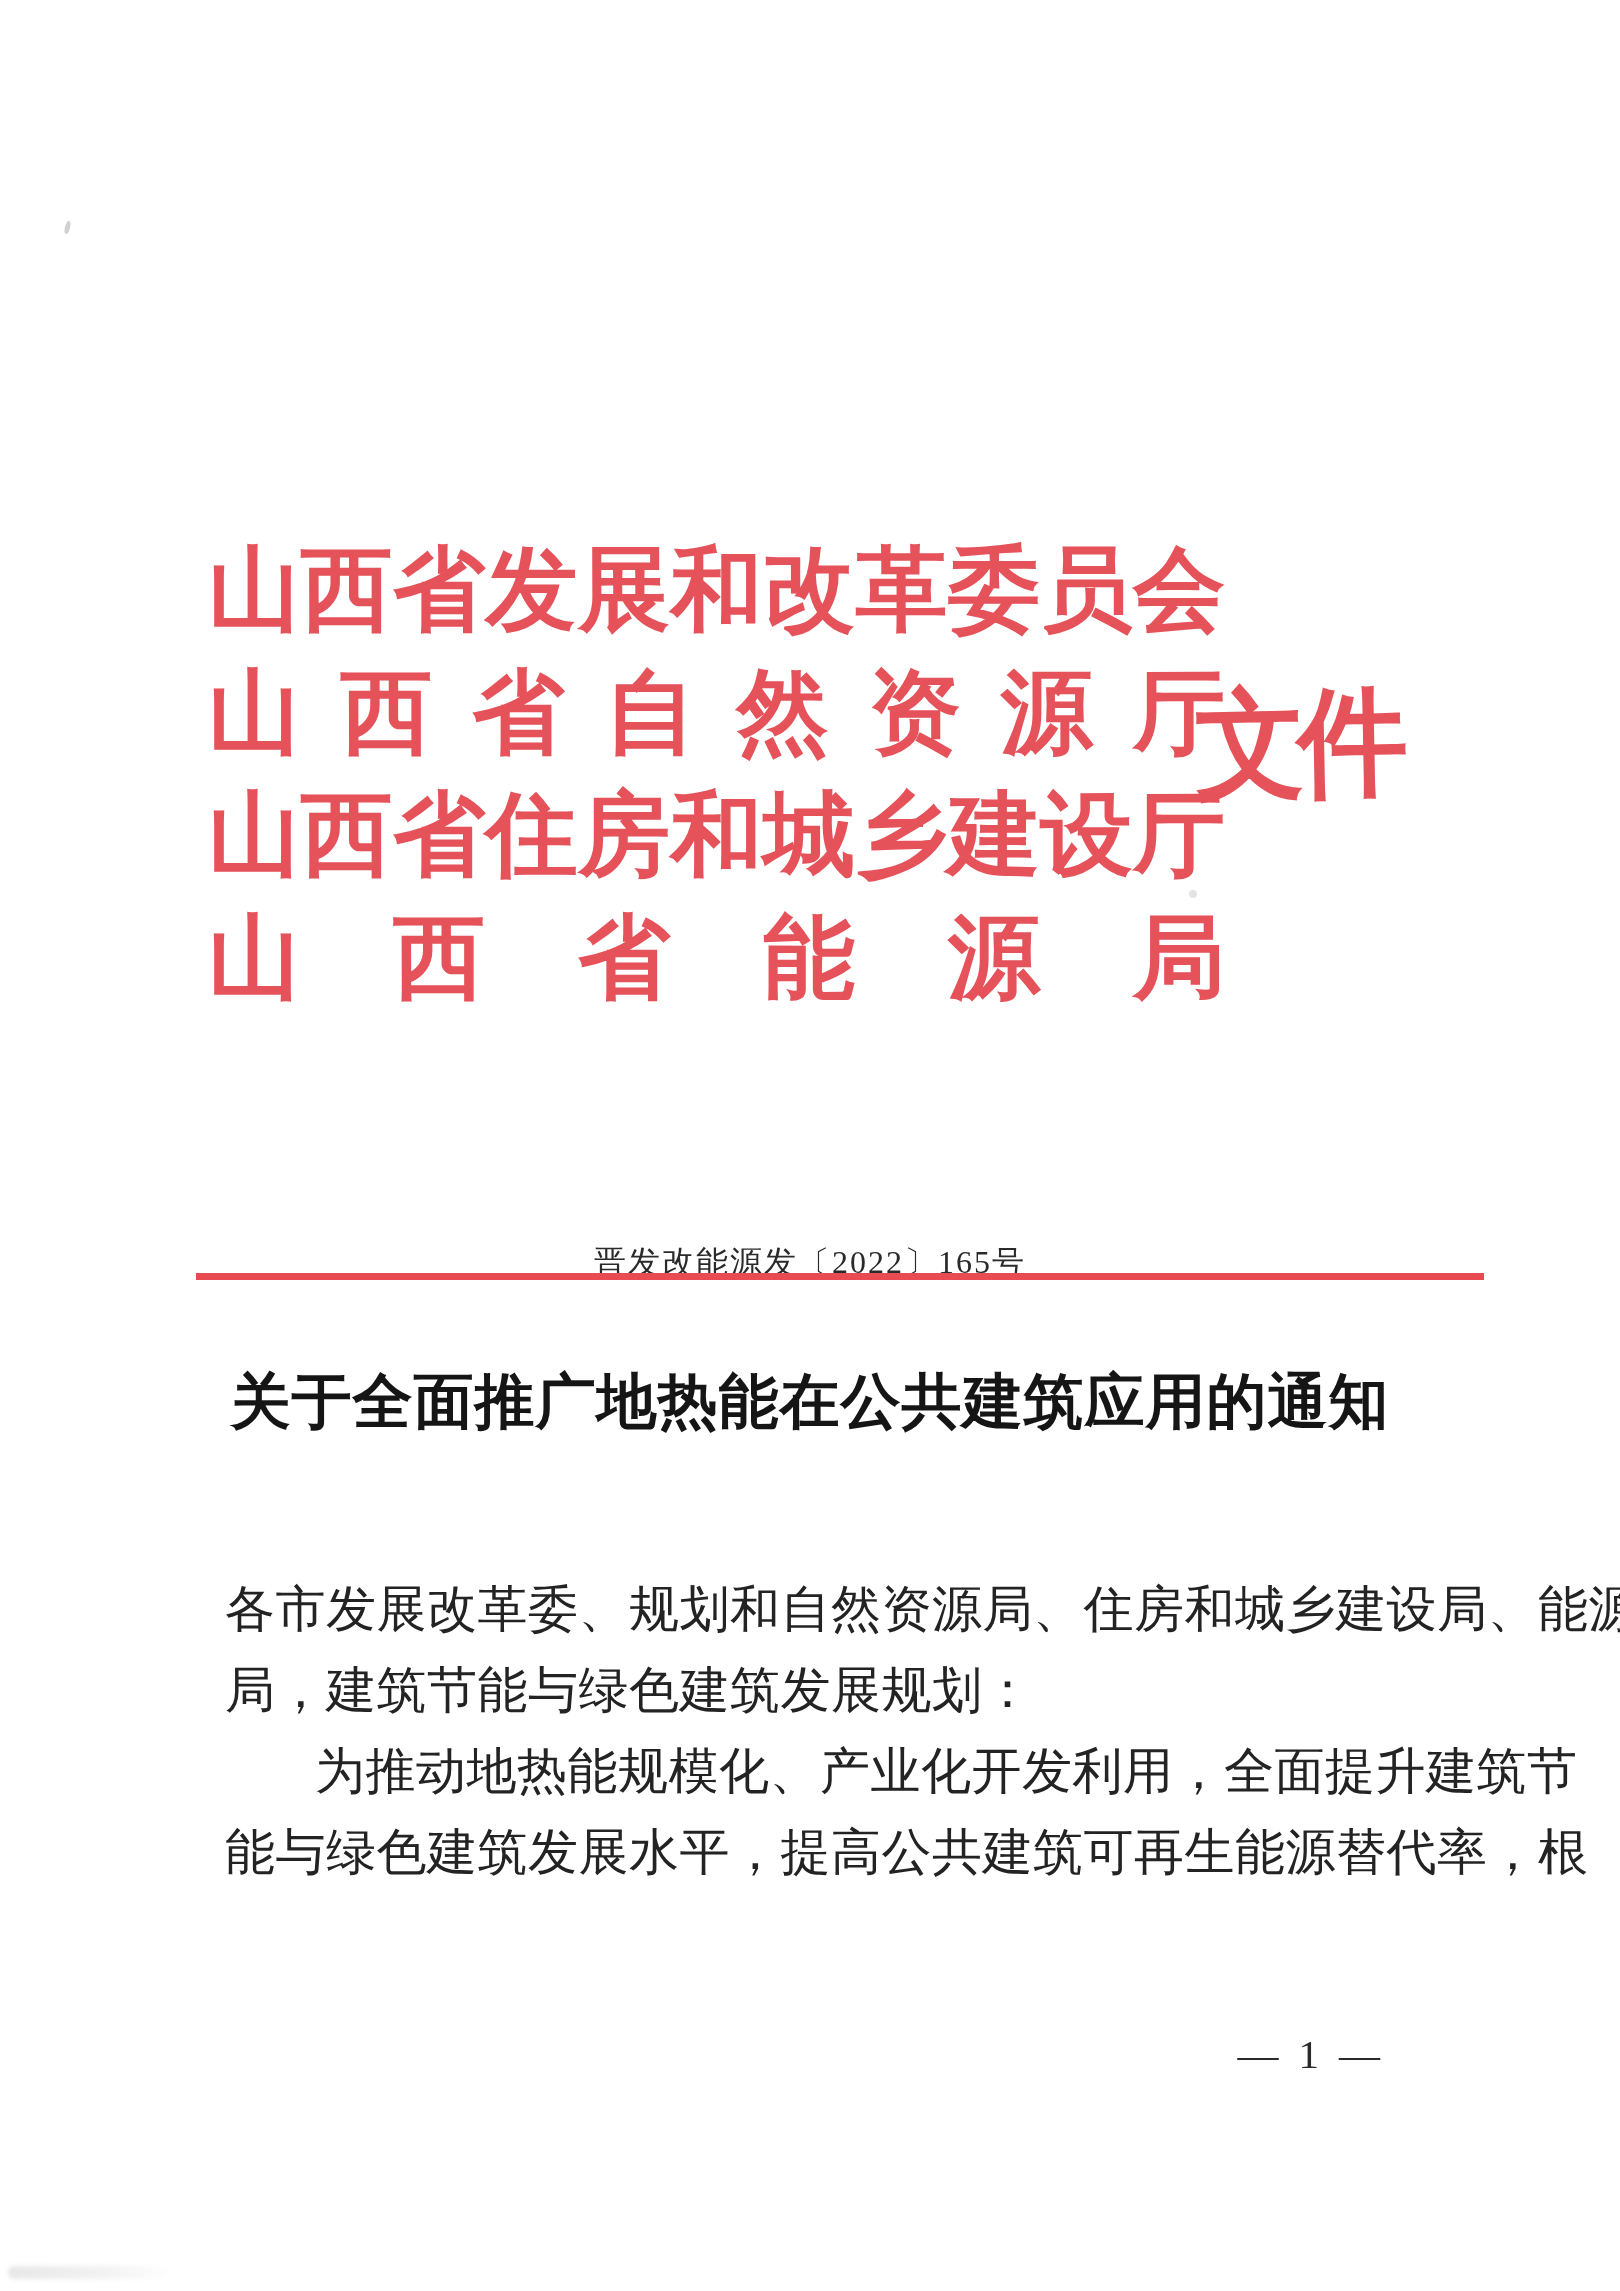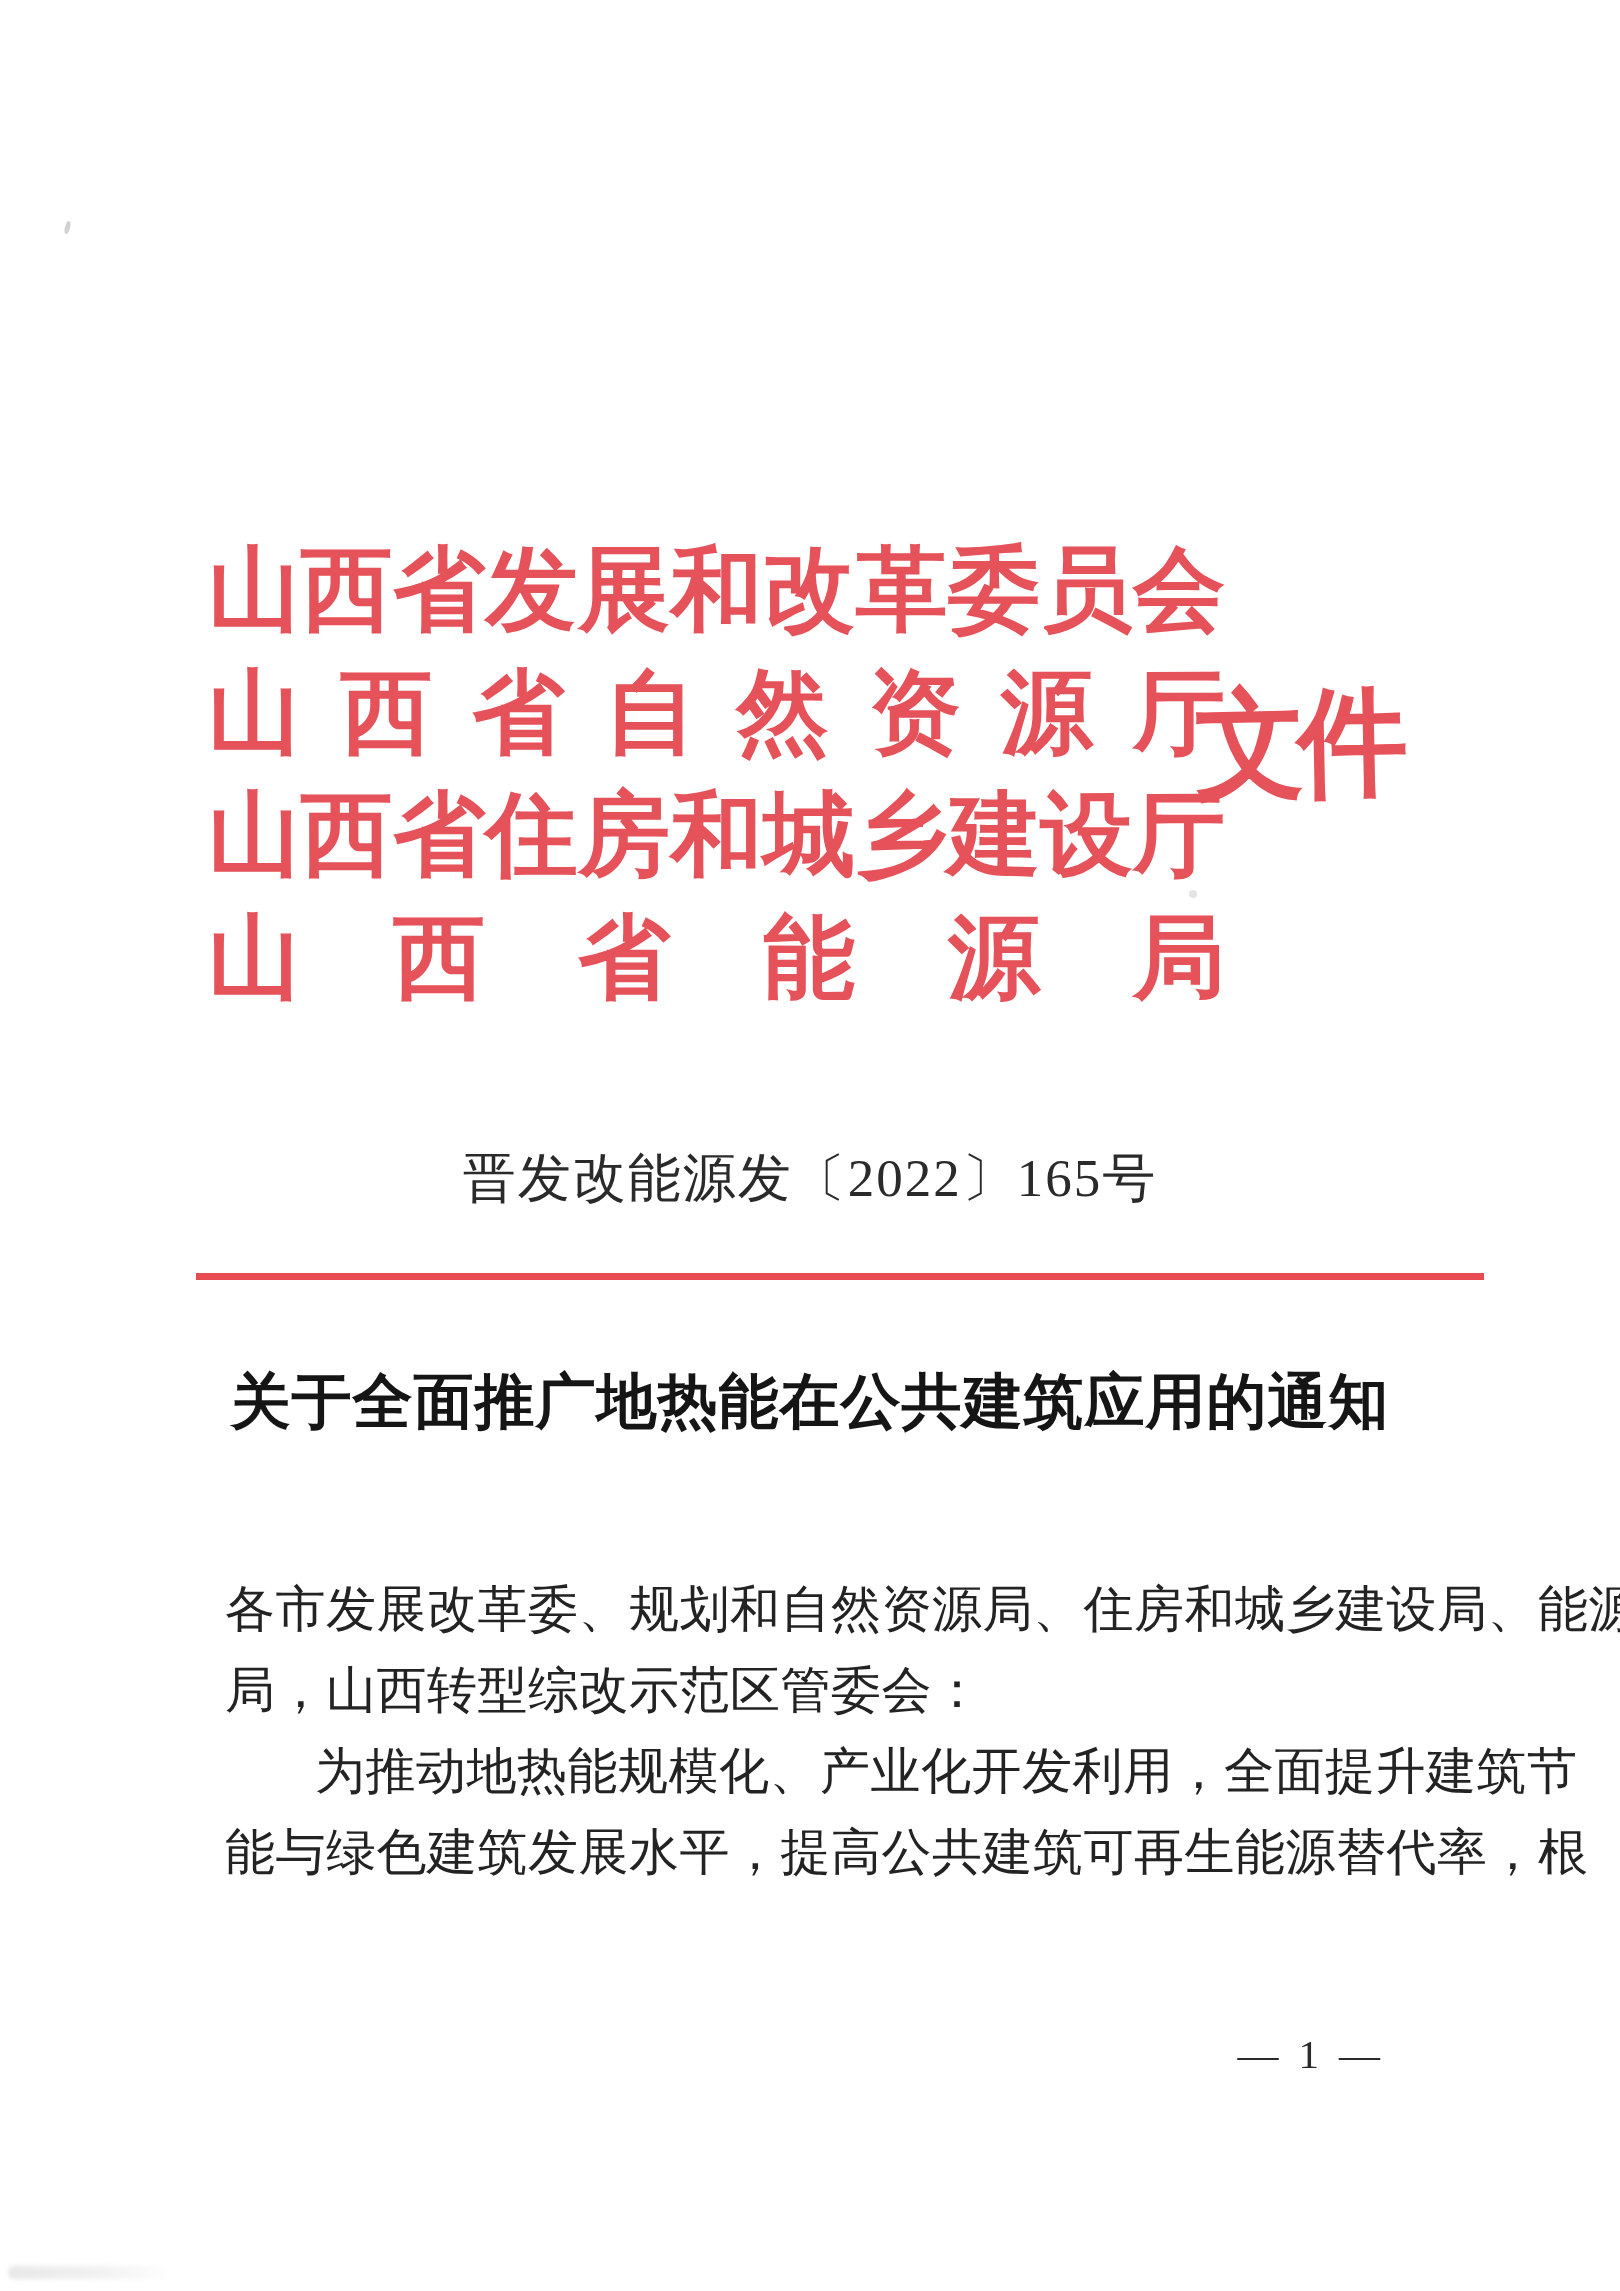--- a/index.html
+++ b/index.html
@@ -69,24 +69,24 @@
     font-weight: 700;
     color: var(--accent-red);
     letter-spacing: -7.8px;
     transform: scaleY(1.08) rotate(-1.2deg);
     transform-origin: left top;
     white-space: nowrap;
   }
 
   .doc-number {
     position: absolute;
-    top: 1152px; left: 0;
+    top: 1236px; left: 0;
     width: 100%;
     text-align: center;
-    font-size: 53px;
+    font-size: 32px;
     line-height: 53px;
     letter-spacing: 2px;
     color: #2a2a2a;
     white-space: nowrap;
   }
 
   .red-rule {
     position: absolute;
     top: 1273px; left: 196px;
     width: 1288px; height: 6.9px;
@@ -187,21 +187,21 @@
   <div class="doc-label">文件</div>
 
   <div class="doc-number">晋发改能源发〔2022〕165号</div>
 
   <div class="red-rule"></div>
 
   <h1 class="doc-title">关于全面推广地热能在公共建筑应用的通知</h1>
 
   <section class="body-block">
     <div class="body-line">各市发展改革委、规划和自然资源局、住房和城乡建设局、能源</div>
-    <div class="body-line">局，山西转型综改示范区管委会：</div>
+    <div class="body-line">局，建筑节能与绿色建筑发展规划：</div>
     <div class="body-line indent">为推动地热能规模化、产业化开发利用，全面提升建筑节</div>
     <div class="body-line">能与绿色建筑发展水平，提高公共建筑可再生能源替代率，根</div>
   </section>
 
   <div class="page-number">— 1 —</div>
 
 </div>
 
 
 </body></html>

